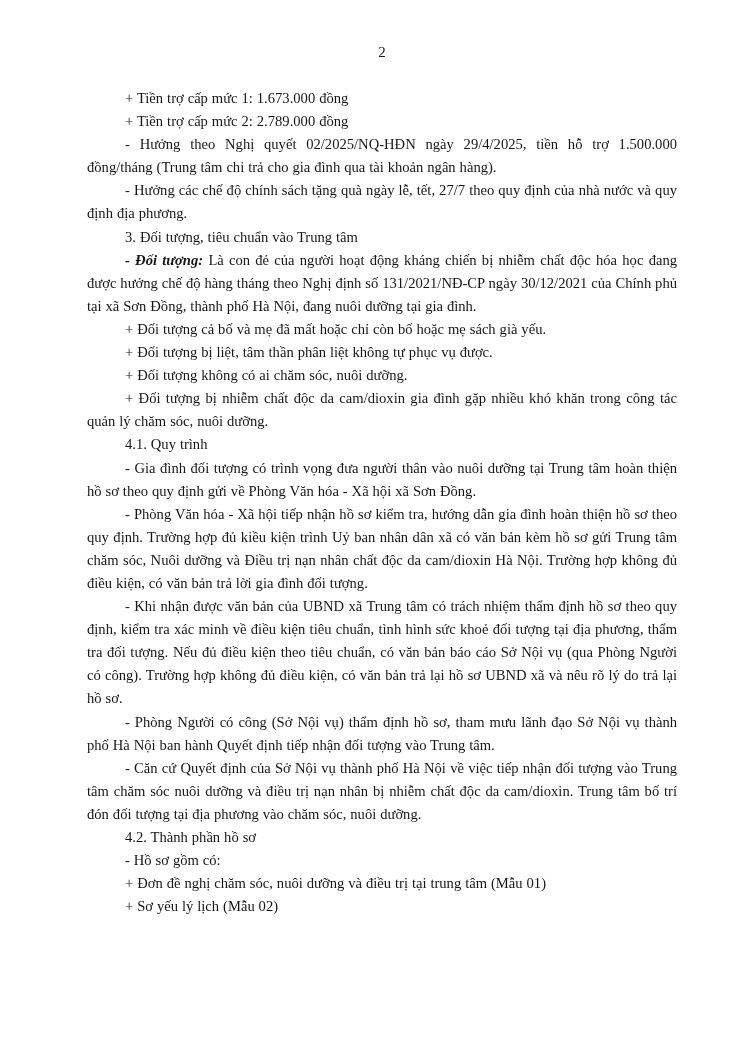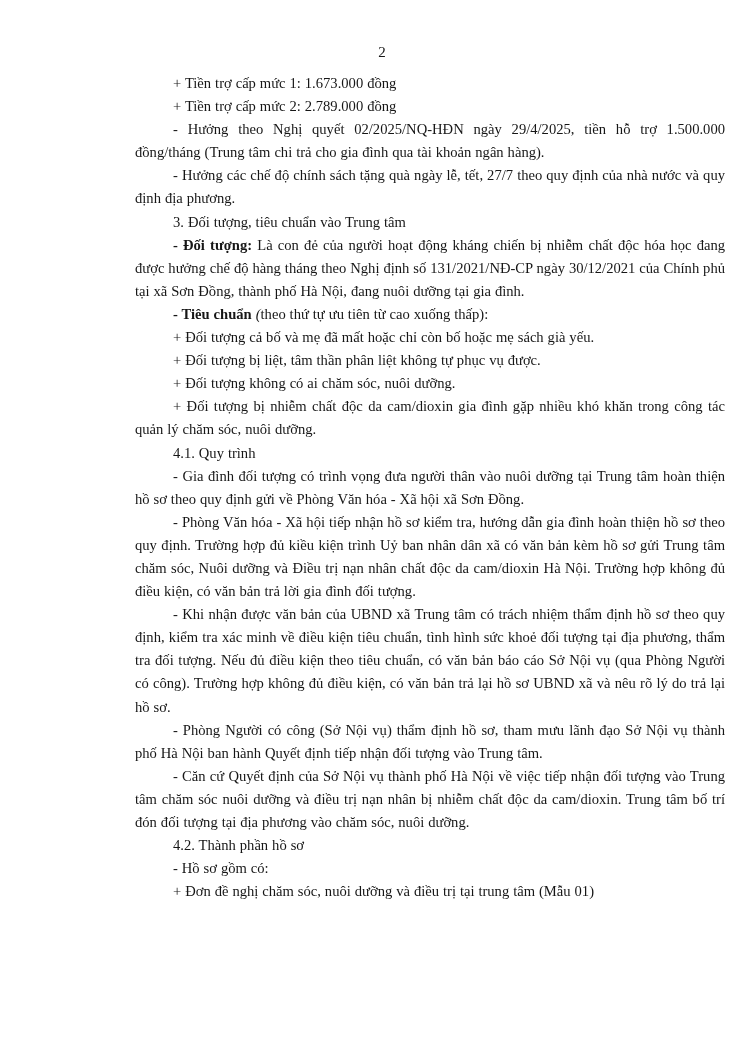--- a/index.html
+++ b/index.html
@@ -21,59 +21,58 @@
     position: absolute;
     top: 41px;
     left: 87px;
     width: 590px;
     text-align: center;
     font-size: 15px;
     line-height: 23px;
   }
   .content {
     position: absolute;
-    top: 72px;
+    top: 87px;
     left: 87px;
     width: 590px;
-    margin-left: 48px;
   }
   p.para {
     margin: 0;
     padding: 0;
     font-size: 14.6px;
     line-height: 23.1px;
     text-align: justify;
     text-indent: 38px;
     word-spacing: 0.02em;
   }
   p.para.heading-bold { font-weight: normal; }
   p.para.subheading-italic { }
   .seg-i  { font-style: italic; }
-  .seg-bi { font-weight: bold; }
+  .seg-bi { font-weight: bold; font-style: italic; }
 </style>
 </head>
 <body>
 
 <div class="page">
   <div class="page-number">2</div>
   <div class="content" id="content">
       <p class="para body"><span class="">+ Tiền trợ cấp mức 1: 1.673.000 đồng</span></p>
       <p class="para body"><span class="">+ Tiền trợ cấp mức 2: 2.789.000 đồng</span></p>
       <p class="para body"><span class="">- Hưởng theo Nghị quyết 02/2025/NQ-HĐN ngày 29/4/2025, tiền hỗ trợ 1.500.000 đồng/tháng (Trung tâm chi trả cho gia đình qua tài khoản ngân hàng).</span></p>
       <p class="para body"><span class="">- Hưởng các chế độ chính sách tặng quà ngày lễ, tết, 27/7 theo quy định của nhà nước và quy định địa phương.</span></p>
       <p class="para heading-bold"><span class="">3. Đối tượng, tiêu chuẩn vào Trung tâm</span></p>
       <p class="para body"><span class="seg-bi">- Đối tượng: </span><span class="">Là con đẻ của người hoạt động kháng chiến bị nhiễm chất độc hóa học đang được hưởng chế độ hàng tháng theo Nghị định số 131/2021/NĐ-CP ngày 30/12/2021 của Chính phủ tại xã Sơn Đồng, thành phố Hà Nội, đang nuôi dưỡng tại gia đình.</span></p>
-      <p class="para body"><span class="seg-bi">- Tiêu chuẩn </span><span class="seg-i">(</span><span class="">theo thứ tự ưu tiên từ cao xuống thấp):</span></p>
       <p class="para body"><span class="">+ Đối tượng cả bố và mẹ đã mất hoặc chỉ còn bố hoặc mẹ sách già yếu.</span></p>
       <p class="para body"><span class="">+ Đối tượng bị liệt, tâm thần phân liệt không tự phục vụ được.</span></p>
       <p class="para body"><span class="">+ Đối tượng không có ai chăm sóc, nuôi dưỡng.</span></p>
       <p class="para body"><span class="">+ Đối tượng bị nhiễm chất độc da cam/dioxin gia đình gặp nhiều khó khăn trong công tác quản lý chăm sóc, nuôi dưỡng.</span></p>
       <p class="para subheading-italic"><span class="">4.1. Quy trình</span></p>
       <p class="para body"><span class="">- Gia đình đối tượng có trình vọng đưa người thân vào nuôi dưỡng tại Trung tâm hoàn thiện hồ sơ theo quy định gửi về Phòng Văn hóa - Xã hội xã Sơn Đồng.</span></p>
       <p class="para body"><span class="">- Phòng Văn hóa - Xã hội tiếp nhận hồ sơ kiểm tra, hướng dẫn gia đình hoàn thiện hồ sơ theo quy định. Trường hợp đủ kiều kiện trình Uỷ ban nhân dân xã có văn bản kèm hồ sơ gửi Trung tâm chăm sóc, Nuôi dưỡng và Điều trị nạn nhân chất độc da cam/dioxin Hà Nội. Trường hợp không đủ điều kiện, có văn bản trả lời gia đình đối tượng.</span></p>
       <p class="para body"><span class="">- Khi nhận được văn bản của UBND xã Trung tâm có trách nhiệm thẩm định hồ sơ theo quy định, kiểm tra xác minh về điều kiện tiêu chuẩn, tình hình sức khoẻ đối tượng tại địa phương, thẩm tra đối tượng. Nếu đủ điều kiện theo tiêu chuẩn, có văn bản báo cáo Sở Nội vụ (qua Phòng Người có công). Trường hợp không đủ điều kiện, có văn bản trả lại hồ sơ UBND xã và nêu rõ lý do trả lại hồ sơ.</span></p>
       <p class="para body"><span class="">- Phòng Người có công (Sở Nội vụ) thẩm định hồ sơ, tham mưu lãnh đạo Sở Nội vụ thành phố Hà Nội ban hành Quyết định tiếp nhận đối tượng vào Trung tâm.</span></p>
       <p class="para body"><span class="">- Căn cứ Quyết định của Sở Nội vụ thành phố Hà Nội về việc tiếp nhận đối tượng vào Trung tâm chăm sóc nuôi dưỡng và điều trị nạn nhân bị nhiễm chất độc da cam/dioxin. Trung tâm bố trí đón đối tượng tại địa phương vào chăm sóc, nuôi dưỡng.</span></p>
       <p class="para subheading-italic"><span class="">4.2. Thành phần hồ sơ</span></p>
       <p class="para body"><span class="">- Hồ sơ gồm có:</span></p>
       <p class="para body"><span class="">+ Đơn đề nghị chăm sóc, nuôi dưỡng và điều trị tại trung tâm (Mẫu 01)</span></p>
+      <p class="para body"><span class="">+ Sơ yếu lý lịch (Mẫu 02)</span></p>
     </div>
 </div>
 
 </body></html>

